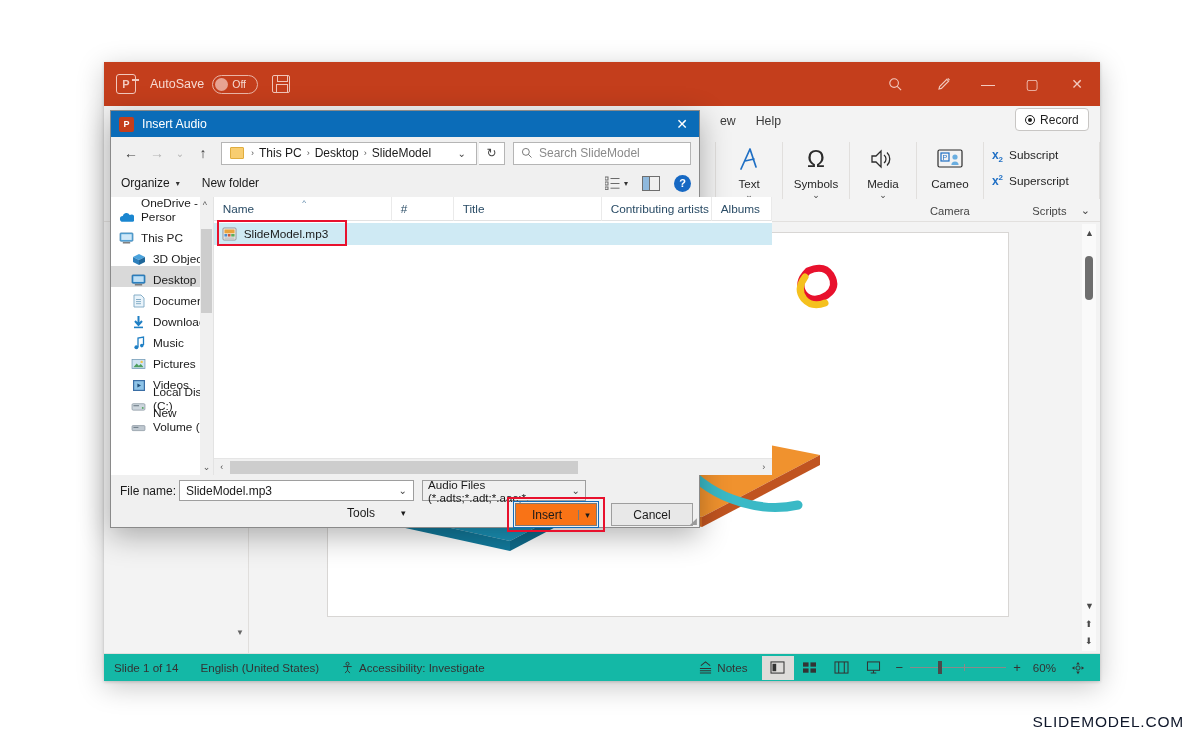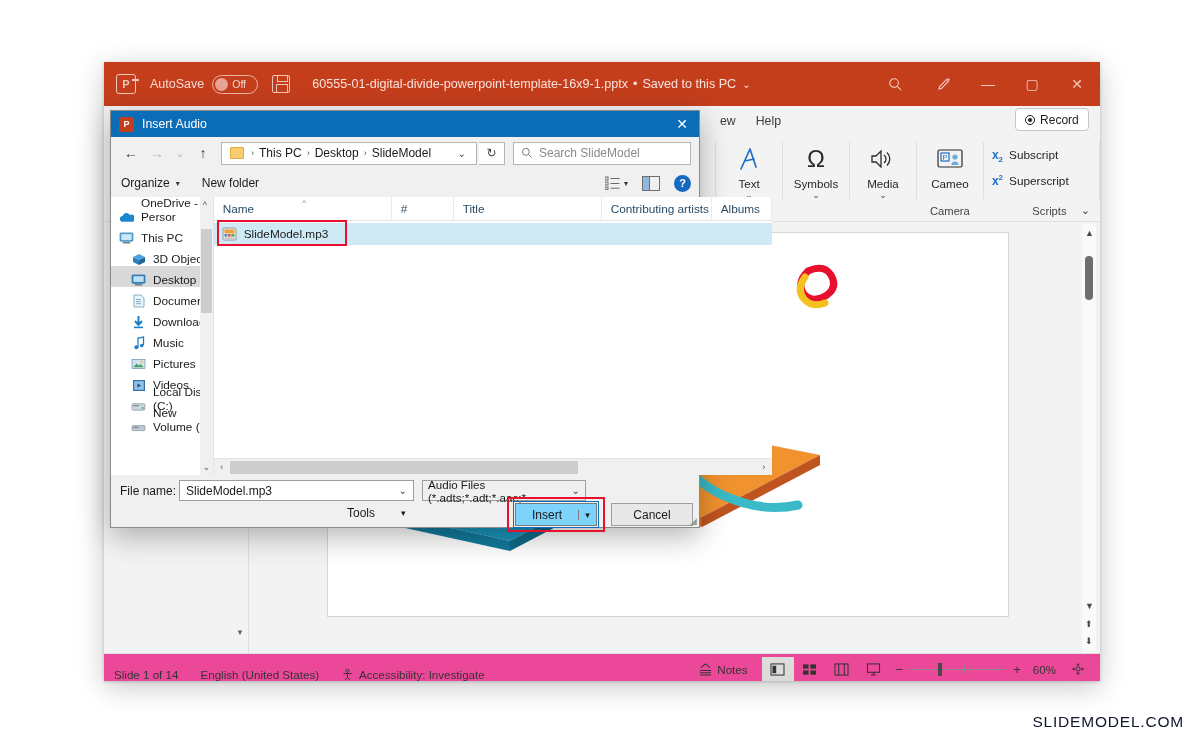--- a/index.html
+++ b/index.html
@@ -119,22 +119,22 @@
   }
   .vscroll { position: absolute; right: 4px; top: 2px; bottom: 2px; width: 14px; background: #fafafa; }
   .vscroll .thumbbar { position: absolute; left: 3px; top: 32px; width: 8px; height: 44px; background: #6e6e6e; border-radius: 5px; }
   .vscroll .a-up { position: absolute; left: 3px; top: 4px; font-size: 9px; color: #4a4a4a; }
   .vscroll .a-dn { position: absolute; left: 3px; bottom: 40px; font-size: 9px; color: #4a4a4a; }
   .vscroll .a-pu { position: absolute; left: 3px; bottom: 22px; font-size: 9px; color: #4a4a4a; }
   .vscroll .a-pd { position: absolute; left: 3px; bottom: 5px; font-size: 9px; color: #4a4a4a; }
 
   
   .statusbar {
-    position: absolute; left: 0; bottom: 0; width: 100%; height: 28px; background: #ec4899;
-    border-top: 1px solid #e3e1df; display: flex; align-items: flex-end; font-size: 11.6px; color: #333;
+    position: absolute; left: 0; bottom: 0; width: 100%; height: 28px; background: #14b8a6;
+    border-top: 1px solid #e3e1df; display: flex; align-items: center; font-size: 11.6px; color: #333;
   }
   .sb-left { display: flex; align-items: center; gap: 22px; padding-left: 10px; }
   .sb-right { position: absolute; right: 6px; display: flex; align-items: center; gap: 0px; }
   .sb-btn { width: 32px; height: 24px; display: flex; align-items: center; justify-content: center; font-size: 13px; color: #333; }
   .sb-btn.active { background: #dedcda; }
   .zoom-slider { display: flex; align-items: center; gap: 0; margin: 0 6px; }
   .zs-line { width: 96px; height: 1px; background: #8a8a8a; position: relative; }
   .zs-knob { position: absolute; left: 28px; top: -6px; width: 4px; height: 13px; background: #4a4a4a; }
   .zs-mid { position: absolute; left: 54px; top: -3px; width: 1px; height: 7px; background: #8a8a8a; }
 
@@ -226,21 +226,21 @@
     position: absolute; left: 311px; top: 5px; width: 164px; height: 21px; background: #f0f0f0;
     border: 1px solid #9e9e9e; display: flex; align-items: center; padding: 0 5px; font-size: 11.6px; color: #1a1a1a;
   }
   .ft-select .cv { margin-left: auto; font-size: 10px; color: #444; }
   .tools-btn { position: absolute; left: 236px; top: 31px; font-size: 12px; color: #1a1a1a; display: flex; gap: 26px; align-items: center; }
   .tools-btn .cv { font-size: 9px; }
   .insert-wrap { position: absolute; left: 404px; top: 28px; width: 82px; height: 23px; }
   .insert-outer { position: absolute; inset: -6px -8px; border: 2px solid #e8112d; }
   .insert-focus { position: absolute; inset: -2px; border: 1px solid #0f6cbd; }
   .btn-insert {
-    position: absolute; inset: 0; background: #7dd3fc; border: 1px solid #7a7a7a; display: flex;
+    position: absolute; inset: 0; background: #f97316; border: 1px solid #7a7a7a; display: flex;
     align-items: center; font-size: 12px; color: #1a1a1a;
   }
   .btn-insert .lbl { flex: 1; text-align: center; }
   .btn-insert .split { width: 18px; border-left: 1px solid #7a7a7a; text-align: center; font-size: 9px; }
   .btn-cancel {
     position: absolute; left: 500px; top: 28px; width: 82px; height: 23px; background: #e8e8e8;
     border: 1px solid #9e9e9e; display: flex; align-items: center; justify-content: center;
     font-size: 12px; color: #1a1a1a;
   }
   .grip { position: absolute; right: 2px; bottom: 1px; font-size: 9px; color: #9a9a9a; }
@@ -258,23 +258,20 @@
   <div class="ppt-window">
 
     <div class="titlebar">
       <div class="tb-appicon">P</div>
       <div class="tb-autosave">AutoSave</div>
       <div class="tb-toggle">
         <div class="knob"></div>
         <span>Off</span>
       </div>
       <div class="tb-save"></div>
-      <div class="tb-title">
-        <span>60555-01-digital-divide-powerpoint-template-16x9-1.pptx</span><span class="dot">•</span><span>Saved to this PC</span><span class="tb-chev">⌄</span>
-      </div>
       <div class="tb-right">
         <div class="tb-icon tb-search">
           <svg width="15" height="15" viewBox="0 0 16 16">
               <circle cx="6.5" cy="6.5" r="4.6" fill="none" stroke="#f3cabf" stroke-width="1.2"></circle>
               <line x1="9.9" y1="9.9" x2="14" y2="14" stroke="#f3cabf" stroke-width="1.2"></line>
             </svg>
         </div>
         <div class="tb-icon">
           <svg width="16" height="16" viewBox="0 0 16 16">
               <path d="M3 13 L3.6 10.6 L10.8 3.4 L12.6 5.2 L5.4 12.4 Z" fill="none" stroke="#f3cabf" stroke-width="1.1"></path>

